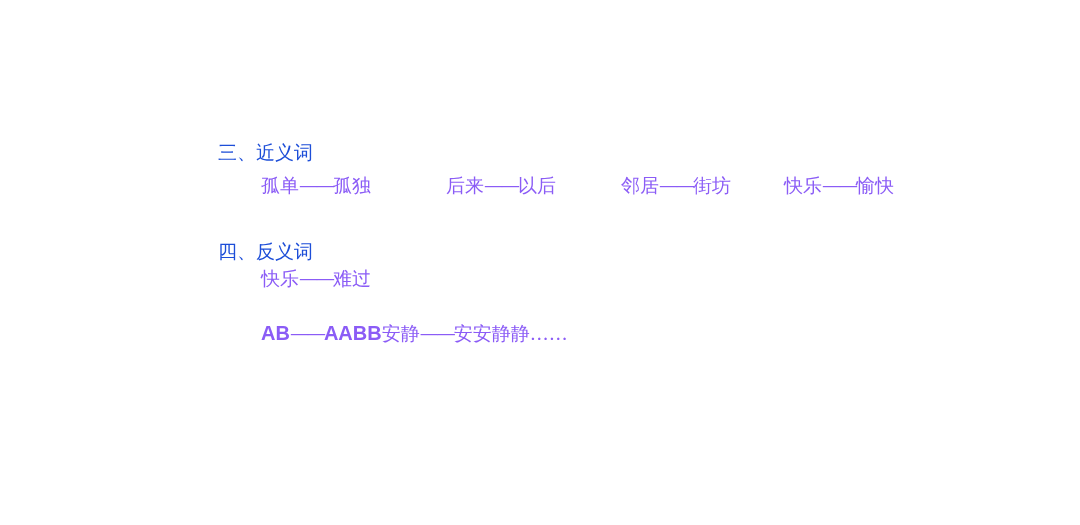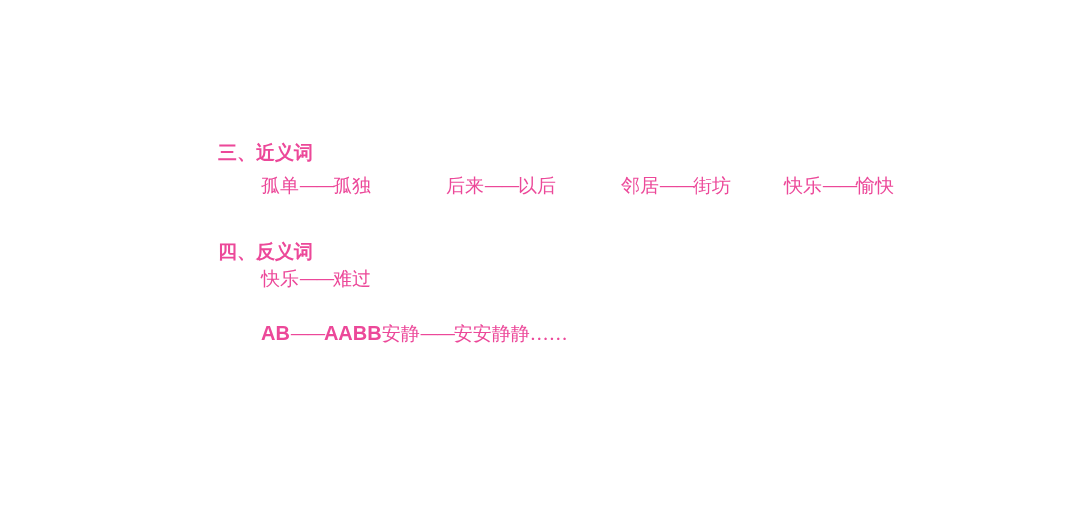--- a/index.html
+++ b/index.html
@@ -14,31 +14,31 @@
       overflow: hidden;
       color: #1a1a1a;
       font-family: "DejaVu Serif", "Liberation Serif", serif;
     }
     .section {
       position: absolute;
       left: 218px;
     }
     .heading {
       font-family: "DejaVu Sans", "Liberation Sans", sans-serif;
-      font-weight: bold;
+      font-weight: normal;
       font-size: 19px;
       line-height: 24px;
-      color: #ec4899;
+      color: #1d4ed8;
       white-space: nowrap;
     }
     .row {
       margin-left: 43px;
       font-size: 19px;
       line-height: 26px;
-      color: #ec4899;
+      color: #8b5cf6;
       white-space: nowrap;
       display: flex;
     }
     .pair {
       display: inline-block;
     }
     .dash {
       display: inline-block;
       letter-spacing: -2px;
     }

